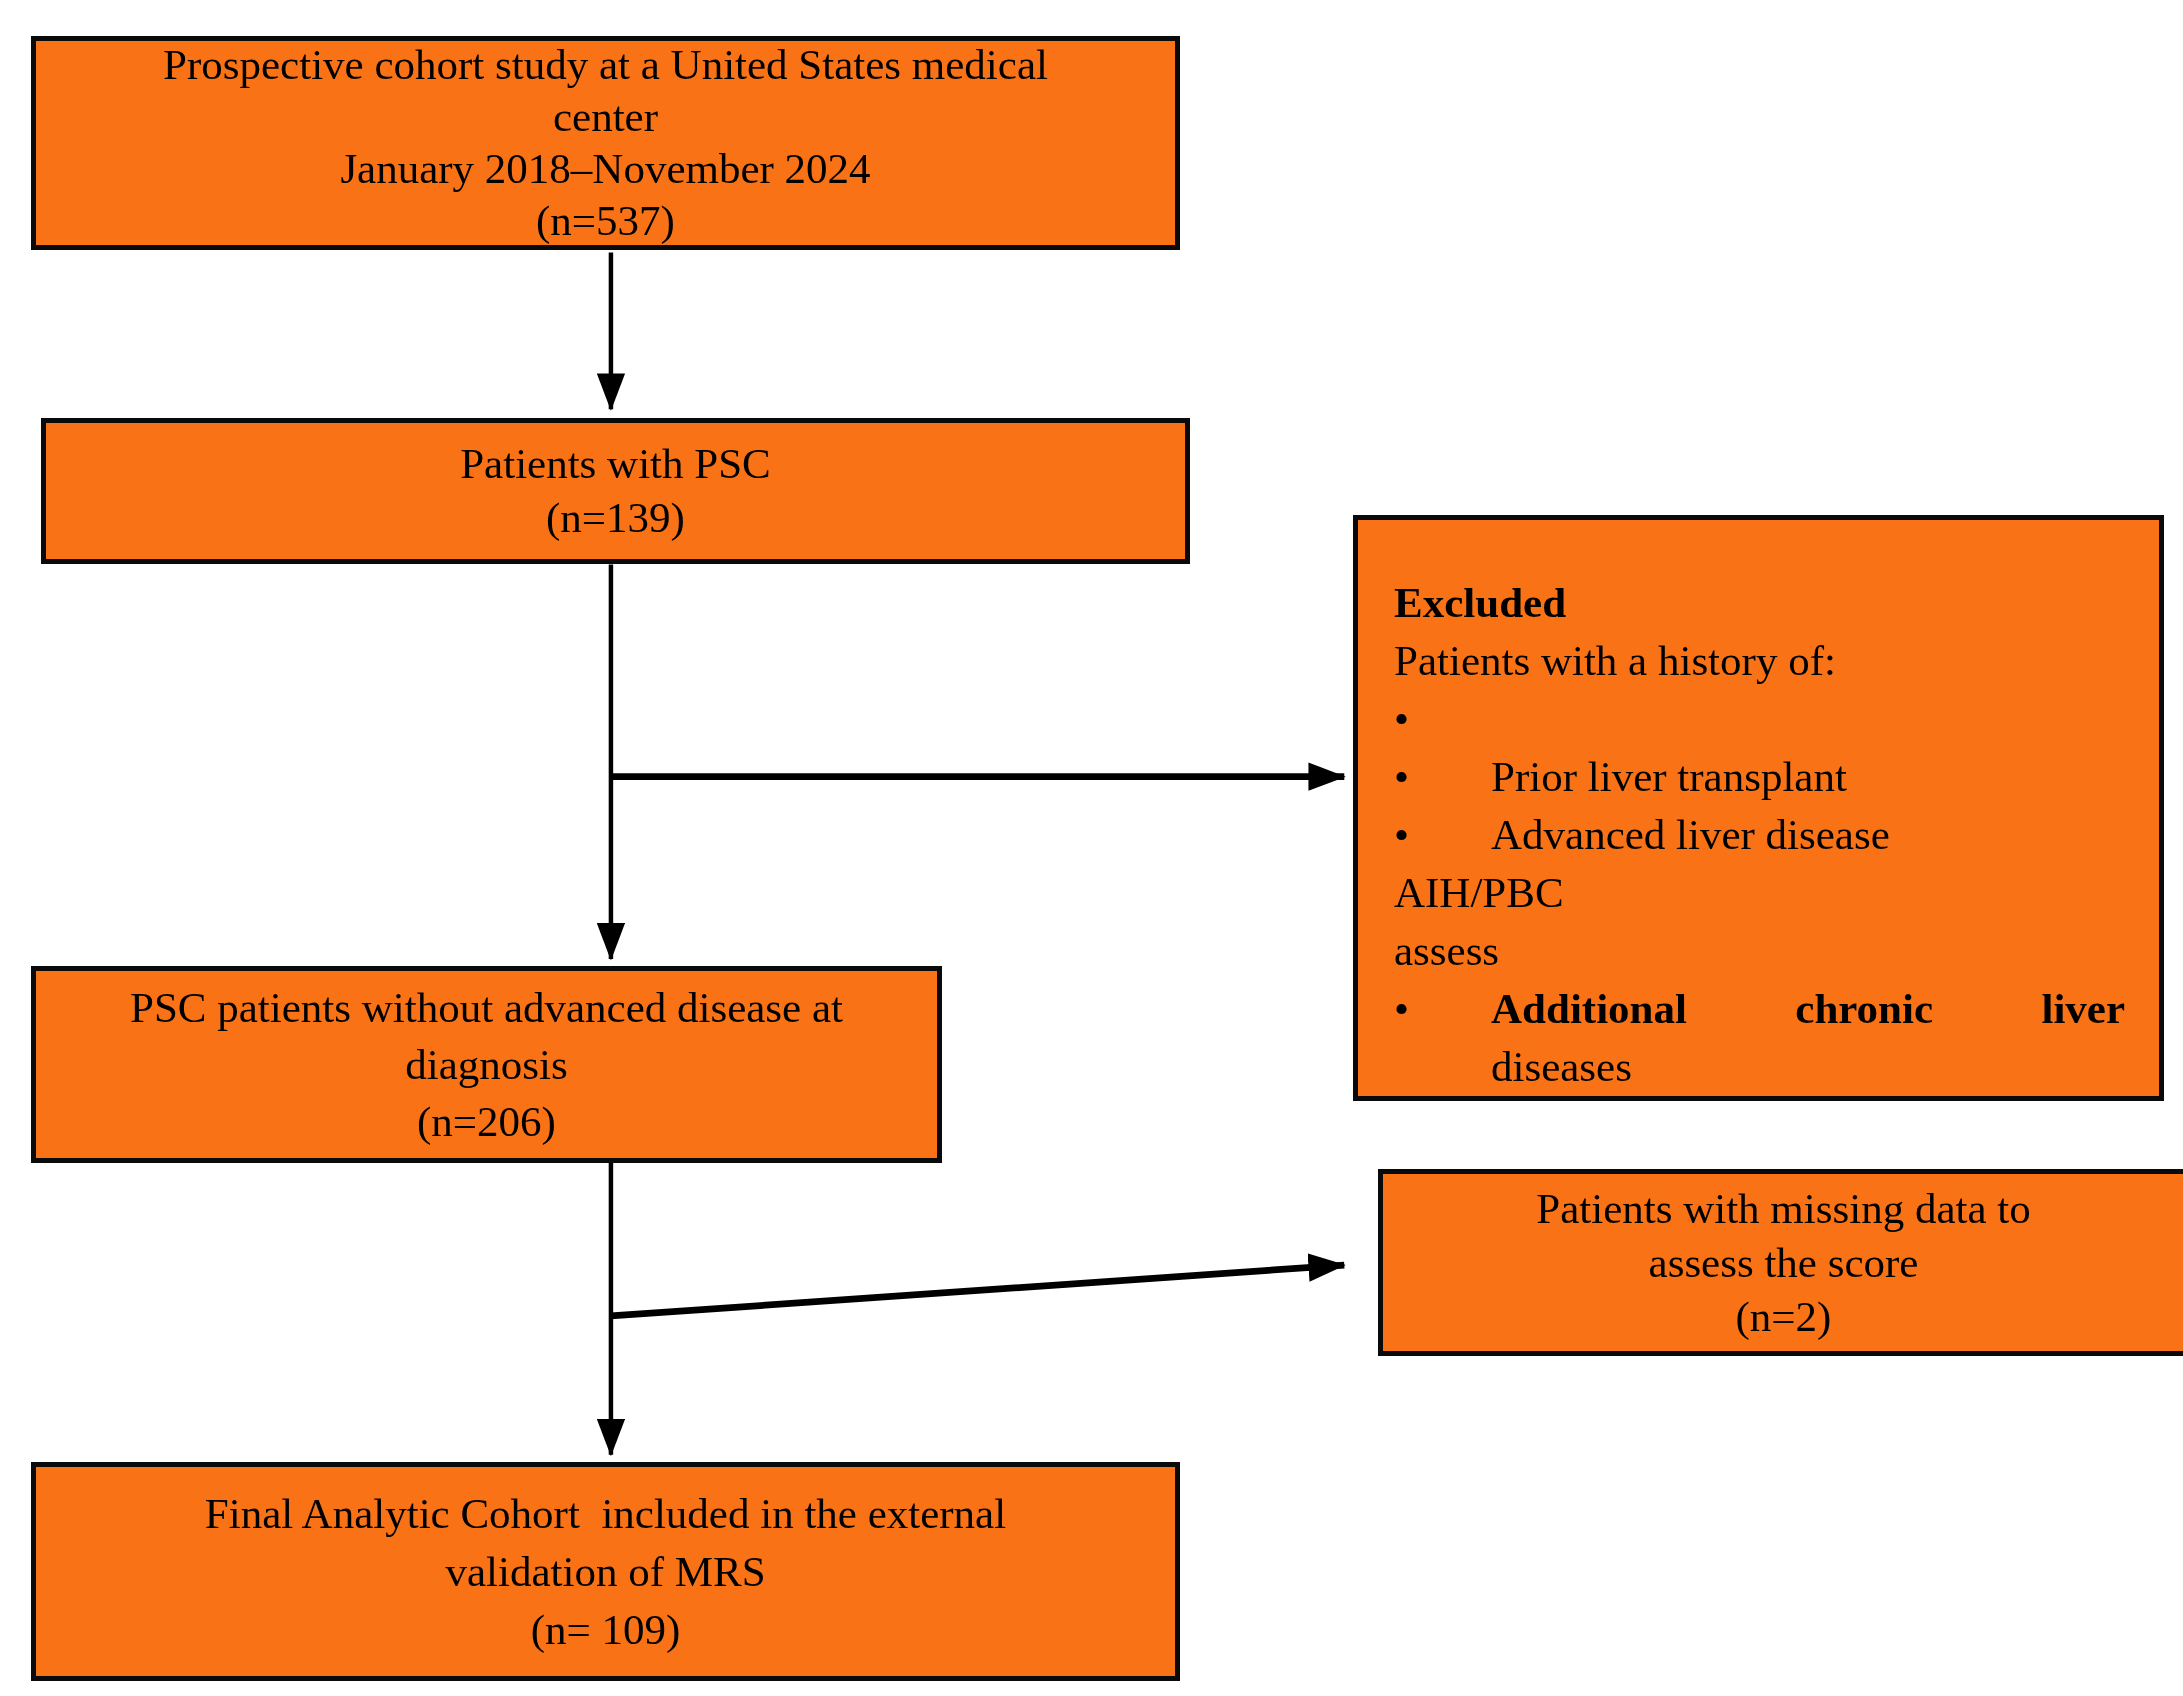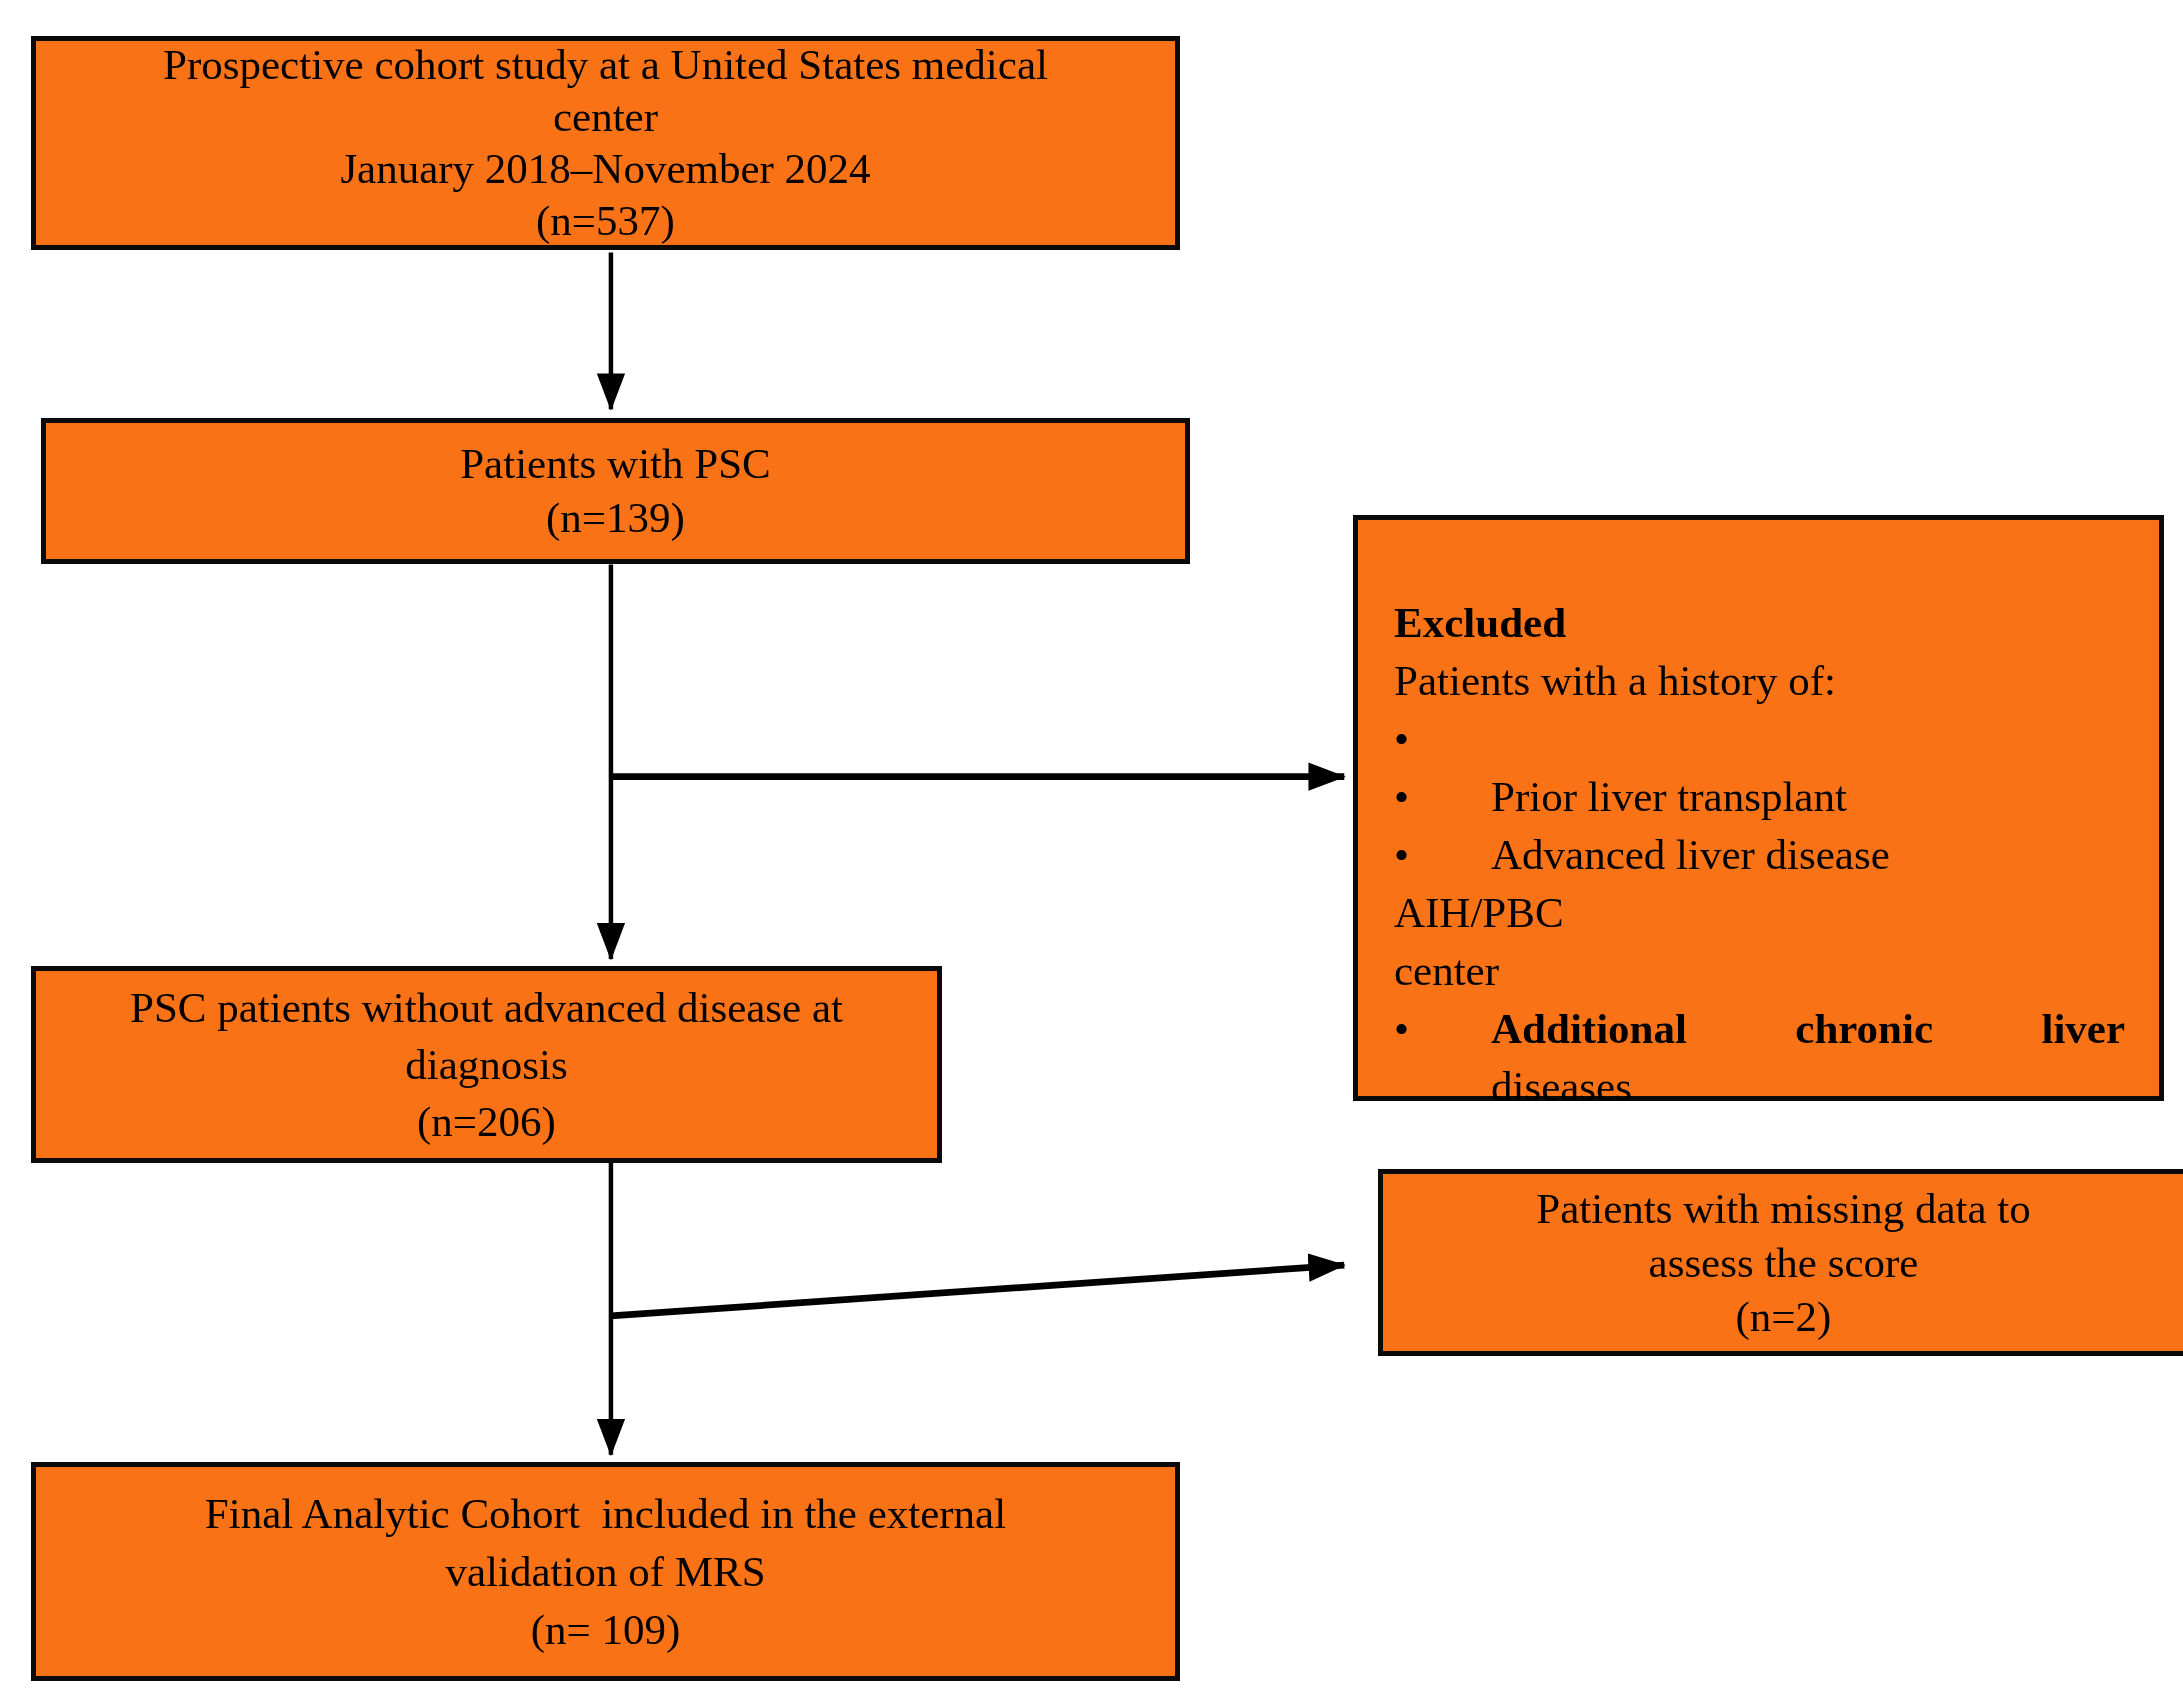--- a/index.html
+++ b/index.html
@@ -41,21 +41,21 @@
   .box-cohort   { left: 31px;  top: 36px;   width: 1149px; height: 214px; line-height: 52px; }
   .box-psc      { left: 31px;  top: 418px;  width: 1149px; height: 146px; margin-left: 10px; }
   .box-noadv    { left: 31px;  top: 966px; width: 911px; height: 197px; line-height: 57px; }
   .box-final    { left: 31px;  top: 1462px; width: 1149px; height: 219px; line-height: 58px; }
   
   .box-excluded {
     left: 1353px; top: 515px; width: 811px; height: 586px;
     align-items: stretch;
     justify-content: space-between;
     text-align: left;
-    padding: 74px 34px 0 36px;
+    padding: 54px 34px 0 36px;
     line-height: 58px;
   }
   .box-missing  { left: 1353px; top: 1169px; width: 811px; height: 187px; margin-left: 25px; }
   .excl-title { font-weight: 700; }
   .bullet-row {
     display: flex;
     align-items: flex-start;
     width: 100%;
   }
   .bullet-glyph {
@@ -115,21 +115,21 @@
     </div>
     <div class="bullet-row">
       <span class="bullet-glyph">•</span>
       <span class="bullet-text">Prior liver transplant</span>
     </div>
     <div class="bullet-row">
       <span class="bullet-glyph">•</span>
       <span class="bullet-text">Advanced liver disease</span>
     </div>
     <div class="bullet-row">
-      <span class="bullet-glyph">AIH/PBC center</span>
+      <span class="bullet-glyph">AIH/PBC assess</span>
     </div>
     <div class="bullet-row">
       <span class="bullet-glyph">•</span>
       <span class="bullet-text">
         <span class="bullet-line-justified">Additional chronic liver</span>
         <span class="bullet-line-plain">diseases</span>
       </span>
     </div>
   </div>
 

